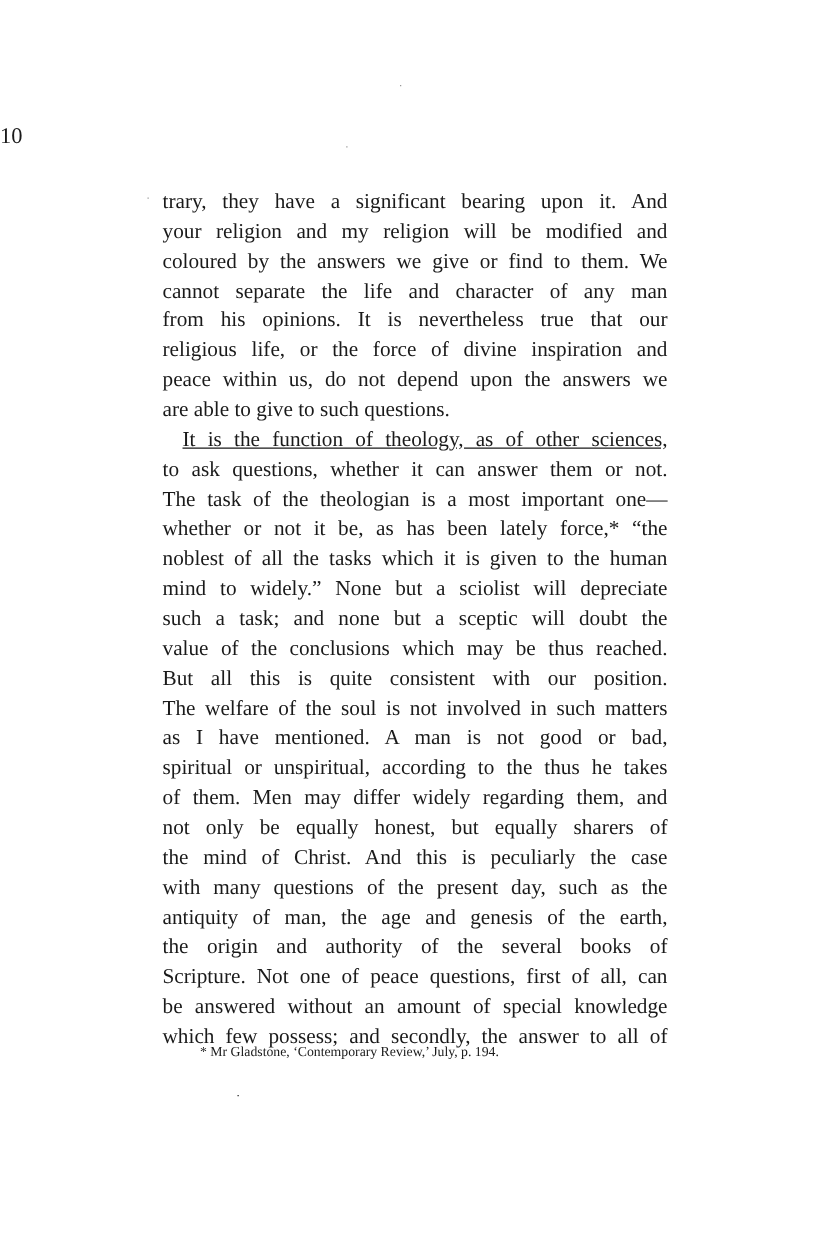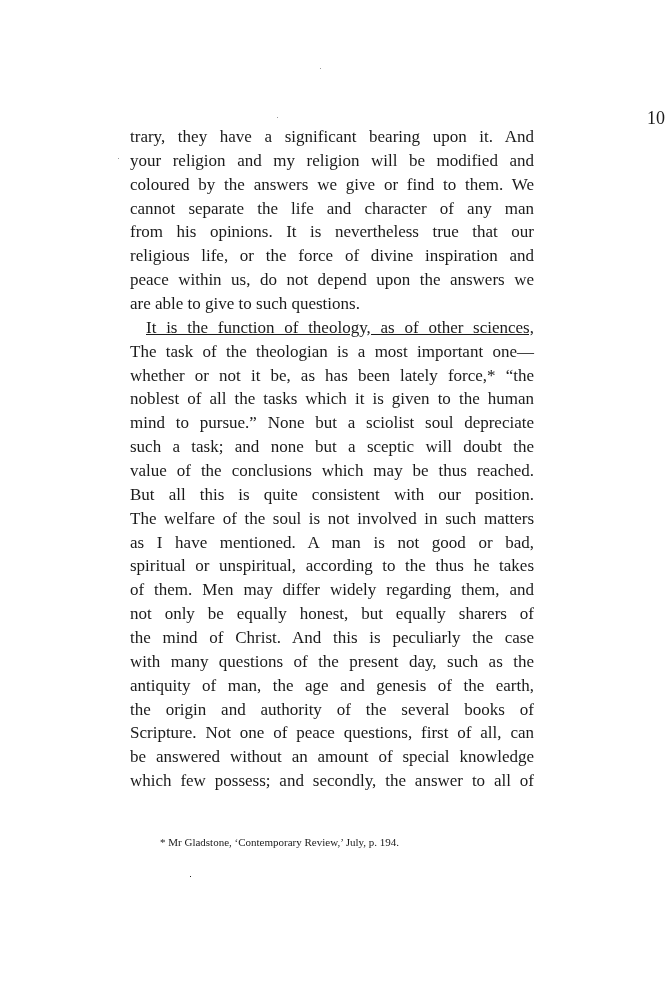--- a/index.html
+++ b/index.html
@@ -10,30 +10,30 @@
     body {
       width: 665px;
       height: 1000px;
       position: relative;
       overflow: hidden;
       font-family: "Liberation Serif", "DejaVu Serif", serif;
       color: #1a1a1a;
     }
     .page-number {
       position: absolute;
-      top: 108px;
+      top: 98px;
       left: 0;
       width: 665px;
-      text-align: right;
+      text-align: left;
       font-size: 18px;
       line-height: 20px;
     }
     .body-text {
       position: absolute;
-      top: 125px;
+      top: 149px;
       left: 130px;
       width: 404px;
       font-size: 17px;
       line-height: 23.86px;
     }
     .line {
       display: block;
       white-space: nowrap;
       text-align: justify;
       text-align-last: justify;
@@ -75,24 +75,25 @@
       <span class="line">coloured by the answers we give or find to them.  We</span>
       <span class="line">cannot separate the life and character of any man</span>
       <span class="line">from his opinions.  It is nevertheless true that our</span>
       <span class="line">religious life, or the force of divine inspiration and</span>
       <span class="line">peace within us, do not depend upon the answers we</span>
       <span class="line last">are able to give to such questions.</span>
     </div>
 
     <div>
       <span class="line indent">It is the function of theology, as of other sciences,</span>
+      <span class="line">to ask questions, whether it can answer them or not.</span>
       <span class="line">The task of the theologian is a most important one—</span>
       <span class="line">whether or not it be, as has been lately force,* “the</span>
       <span class="line">noblest of all the tasks which it is given to the human</span>
-      <span class="line">mind to pursue.”  None but a sciolist soul depreciate</span>
+      <span class="line">mind to widely.”  None but a sciolist will depreciate</span>
       <span class="line">such a task; and none but a sceptic will doubt the</span>
       <span class="line">value of the conclusions which may be thus reached.</span>
       <span class="line">But all this is quite consistent with our position.</span>
       <span class="line">The welfare of the soul is not involved in such matters</span>
       <span class="line">as I have mentioned.  A man is not good or bad,</span>
       <span class="line">spiritual or unspiritual, according to the thus he takes</span>
       <span class="line">of them.  Men may differ widely regarding them, and</span>
       <span class="line">not only be equally honest, but equally sharers of</span>
       <span class="line">the mind of Christ.  And this is peculiarly the case</span>
       <span class="line">with many questions of the present day, such as the</span>

